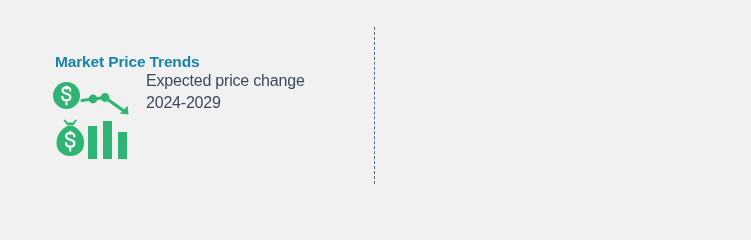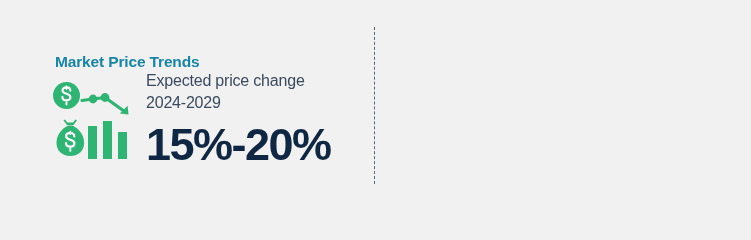--- a/index.html
+++ b/index.html
@@ -119,21 +119,20 @@
           <rect x="38" y="48" width="9" height="33" fill="#2fb573"></rect>
           <rect x="53" y="43" width="9" height="38" fill="#2fb573"></rect>
           <rect x="68" y="54" width="9" height="27" fill="#2fb573"></rect>
         </g>
       </svg>
     </div>
 
     <div class="left-text">
       <div class="expected-line">Expected price change</div>
       <div class="expected-line">2024-2029</div>
-      <div class="big-stat">15%-20%</div>
     </div>
   </div>
 
   <div class="divider"></div>
 
   <div class="panel panel-right">
 
     
 
     

